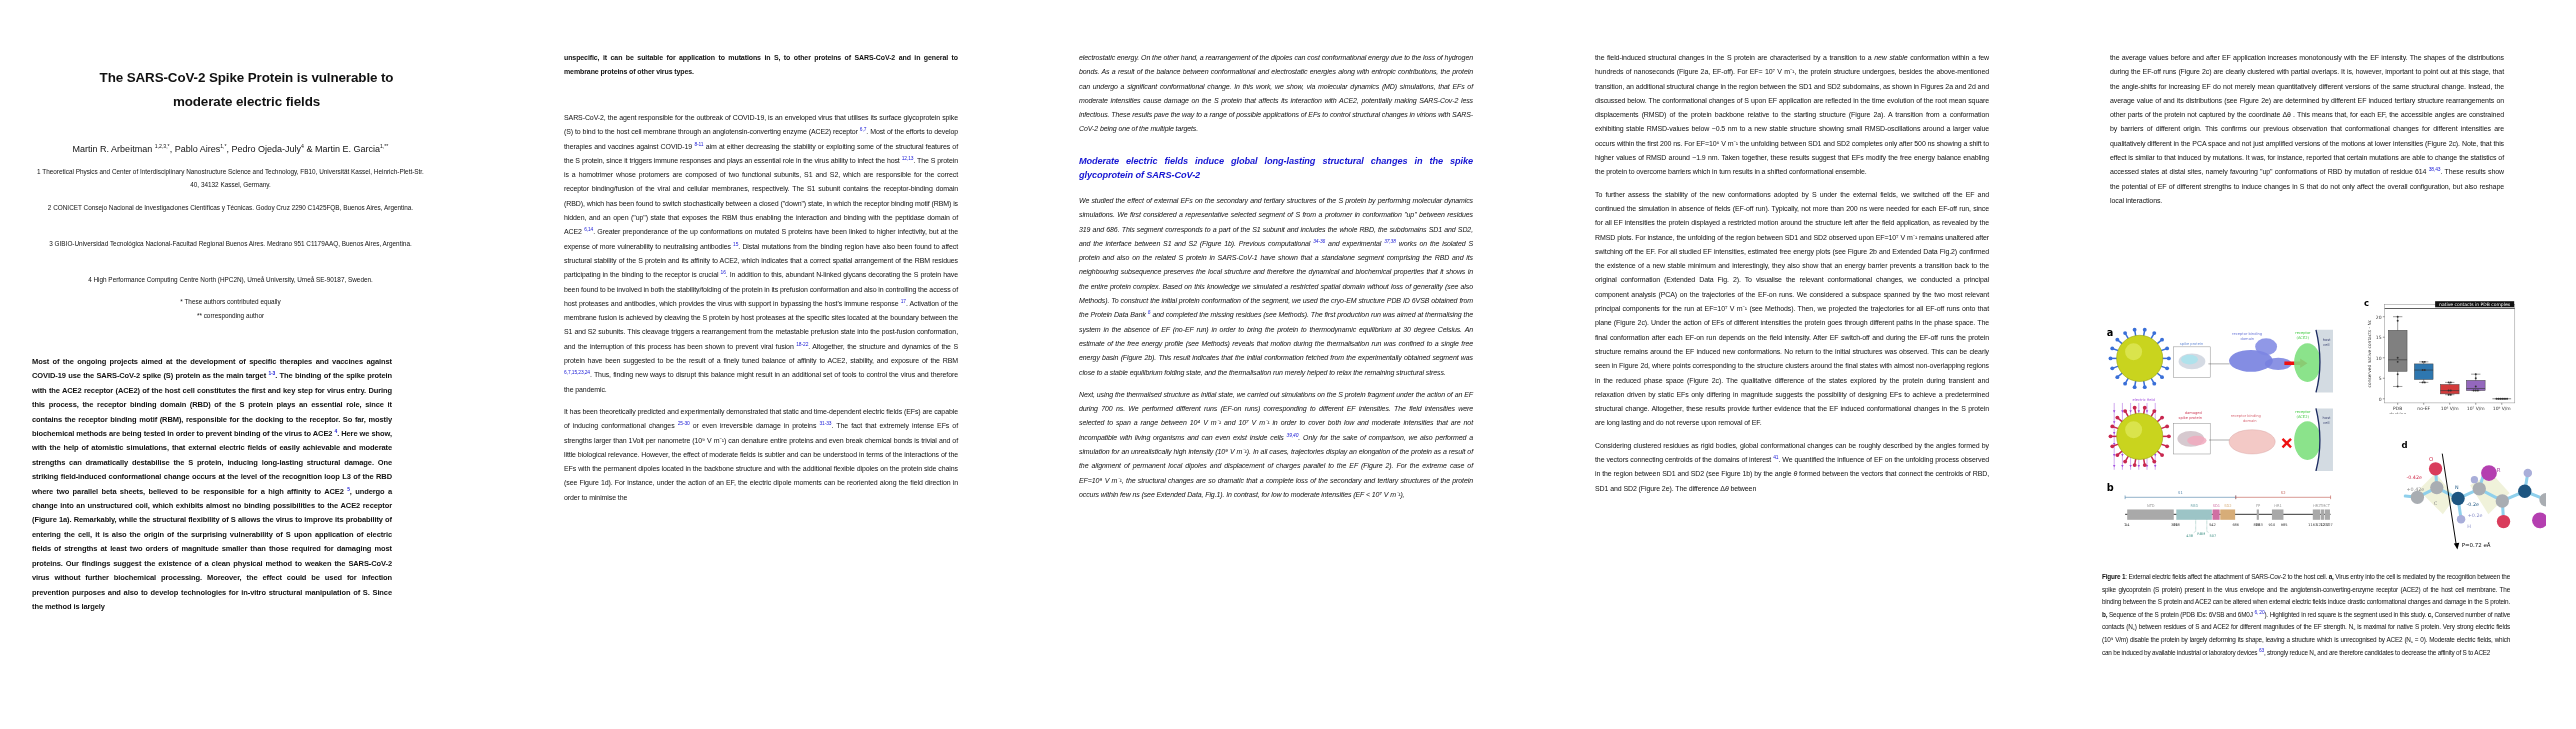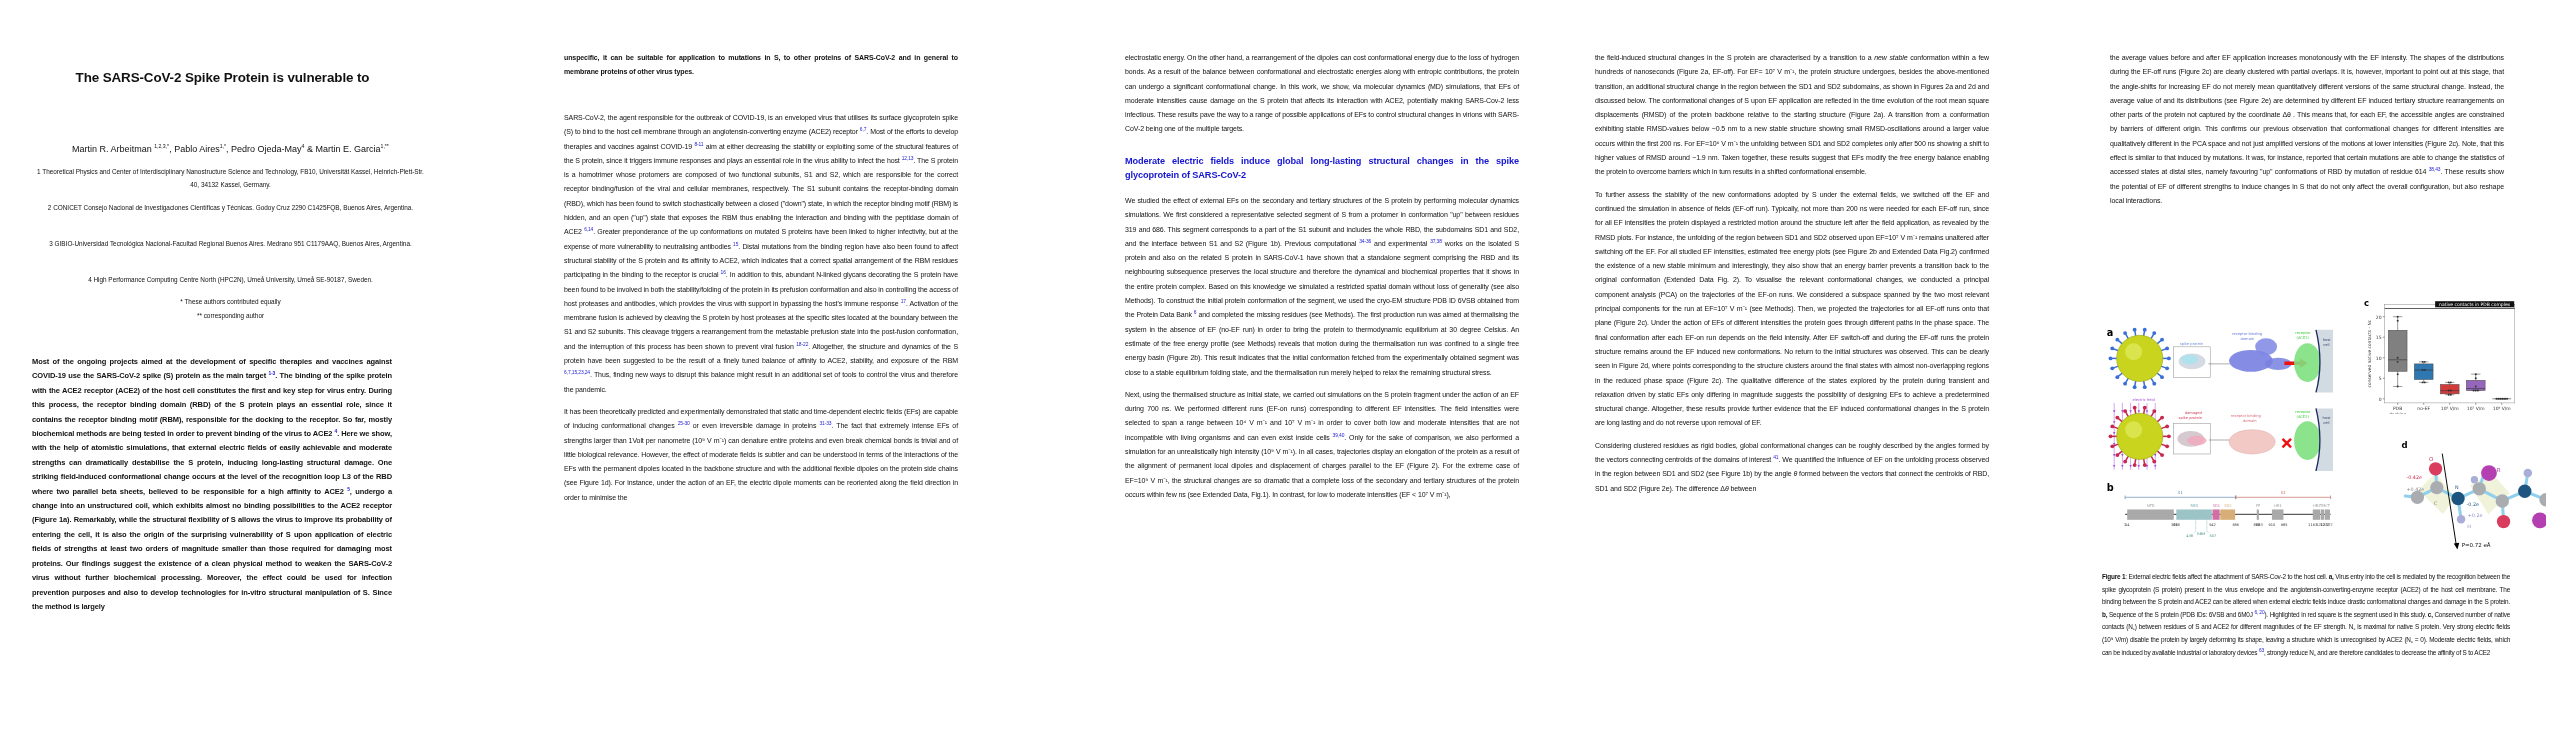--- a/index.html
+++ b/index.html
@@ -1,46 +1,47 @@
 <!DOCTYPE html>
 <html style="font-size:9.7px"><head>
 <meta charset="utf-8">
 <style>
   * { box-sizing: border-box; margin: 0; padding: 0; }
   html, body { width: 2576px; height: 729px; background: #ffffff; overflow: hidden; }
   body { position: relative; font-family: "Liberation Sans", sans-serif; color: #111; }
   .page { position: absolute; top: 0; width: 515px; height: 729px; background: #fff; }
-  .p1 { left: 0; } .p2 { left: 515px; } .p3 { left: 1076px; } .p4 { left: 1546px; } .p5 { left: 2061px; }
+  .p1 { left: 0; } .p2 { left: 515px; } .p3 { left: 1030px; font-style: italic; } .p4 { left: 1546px; } .p5 { left: 2061px; }
   .col { position: absolute; left: 49px; width: 394px; }
   .body-text { font-size: 7px; line-height: 14.3px; text-align: justify; letter-spacing: -0.1px; }
   .body-text p { margin-bottom: 8px; text-indent: 0; }
   .ref { color: #1a1ad6; font-size: 4.9px; vertical-align: super; line-height: 0; }
-  .title { position: absolute; top: 66px; left: 28px; width: 389px; text-align: center;
+  .title { position: absolute; top: 66px; left: 52px; width: 389px; text-align: center;
            font-weight: bold; font-size: 13.4px; line-height: 24px; letter-spacing: -0.1px; }
   .authors { position: absolute; top: 143px; left: 36px; width: 389px; text-align: center; font-size: 9px; }
   .authors sup { font-size: 5.2px; }
   .affil { position: absolute; left: 36px; width: 389px; text-align: center; font-size: 6.4px; line-height: 12.8px; }
   .abstract { position: absolute; top: 355px; left: 32px; width: 360px; font-weight: bold; font-size: 7.5px;
               line-height: 14.4px; text-align: justify; letter-spacing: -0.1px; }
   .heading-blue { color: #1414d2; font-size: 9.2px; line-height: 14.6px; text-align: justify; margin: 0 0 11px 0; }
   .bold-text { font-weight: bold; }
   .fig { position: absolute; left: 41px; top: 286px; width: 474px; height: 286px; }
   .caption { position: absolute; left: 41px; top: 571px; width: 408px; font-family: "Liberation Sans", sans-serif;
              font-size: 6.4px; line-height: 12.6px; text-align: justify; letter-spacing: -0.2px; }
   .caption b { font-weight: bold; }
   svg text { font-family: "DejaVu Sans", sans-serif; }
 </style>
 </head>
 <body>
 
 <div class="page p1">
   <div class="title">
     <div>The SARS-CoV-2 Spike Protein is vulnerable to</div>
-  </div>
-  <div class="authors" id="authors"><span>Martin R. Arbeitman </span><sup>1,2,3,*</sup><span>, Pablo Aires</span><sup>1,*</sup><span>, Pedro Ojeda-May</span><sup>4</sup><span> &amp; Martin E. Garcia</span><sup>1,**</sup></div>
+    <div>moderate electric fields</div>
+  </div>
+  <div class="authors" id="authors"><span>Martin R. Arbeitman </span><sup>1,2,3,*</sup><span>, Pablo Aires</span><sup>1,*</sup><span>, Pedro Ojeda-July</span><sup>4</sup><span> &amp; Martin E. Garcia</span><sup>1,**</sup></div>
   <div class="affil" style="top:166px;">1 Theoretical Physics and Center of Interdisciplinary Nanostructure Science and Technology, FB10, Universität Kassel, Heinrich-Plett-Str. 40, 34132 Kassel, Germany.</div>
   <div class="affil" style="top:202px;">2 CONICET Consejo Nacional de Investigaciones Científicas y Técnicas. Godoy Cruz 2290 C1425FQB, Buenos Aires, Argentina.</div>
   <div class="affil" style="top:238px;">3 GIBIO-Universidad Tecnológica Nacional-Facultad Regional Buenos Aires. Medrano 951 C1179AAQ, Buenos Aires, Argentina.</div>
   <div class="affil" style="top:274px;">4 High Performance Computing Centre North (HPC2N), Umeå University, Umeå SE-90187, Sweden.</div>
   <div class="affil" style="top:296px;">* These authors contributed equally</div>
   <div class="affil" style="top:310px;">** corresponding author</div>
   <div class="abstract"><span>Most of the ongoing projects aimed at the development of specific therapies and vaccines against COVID-19 use the SARS-CoV-2 spike (S) protein as the main target </span><sup class="ref">1-3</sup><span>. The binding of the spike protein with the ACE2 receptor (ACE2) of the host cell constitutes the first and key step for virus entry. During this process, the receptor binding domain (RBD) of the S protein plays an essential role, since it contains the receptor binding motif (RBM), responsible for the docking to the receptor. So far, mostly biochemical methods are being tested in order to prevent binding of the virus to ACE2 </span><sup class="ref">4</sup><span>. Here we show, with the help of atomistic simulations, that external electric fields of easily achievable and moderate strengths can dramatically destabilise the S protein, inducing long-lasting structural damage. One striking field-induced conformational change occurs at the level of the recognition loop L3 of the RBD where two parallel beta sheets, believed to be responsible for a high affinity to ACE2 </span><sup class="ref">5</sup><span>, undergo a change into an unstructured coil, which exhibits almost no binding possibilities to the ACE2 receptor (Figure 1a). Remarkably, while the structural flexibility of S allows the virus to improve its probability of entering the cell, it is also the origin of the surprising vulnerability of S upon application of electric fields of strengths at least two orders of magnitude smaller than those required for damaging most proteins. Our findings suggest the existence of a clean physical method to weaken the SARS-CoV-2 virus without further biochemical processing. Moreover, the effect could be used for infection prevention purposes and also to develop technologies for in-vitro structural manipulation of S. Since the method is largely</span></div>
 </div>
 
 <div class="page p2">

